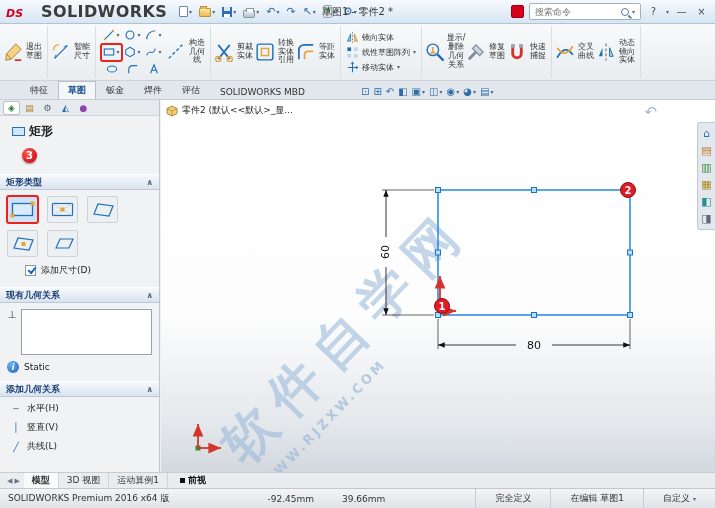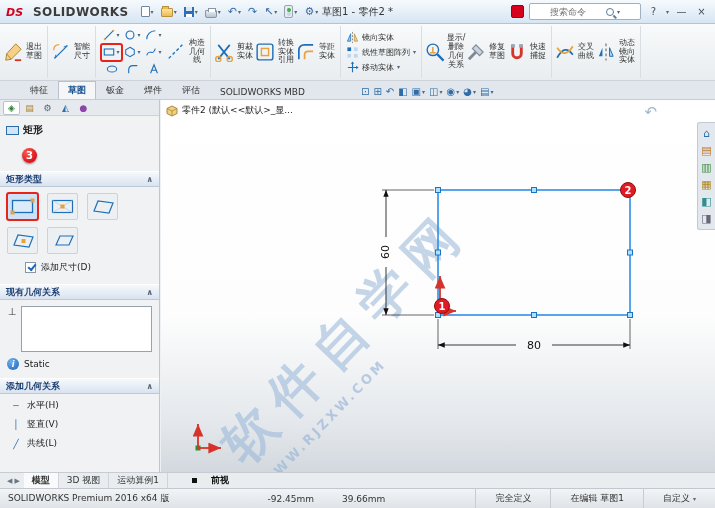--- a/index.html
+++ b/index.html
@@ -2,42 +2,42 @@
 <html><head>
 <meta charset="utf-8">
 <style>
 *{box-sizing:border-box;margin:0;padding:0}
 html,body{width:715px;height:508px}
 body{font-family:"DejaVu Sans","Liberation Sans",sans-serif;font-size:9px;color:#222;background:#eef1f4;overflow:hidden}
 #app{position:relative;width:715px;height:508px;background:#eef1f4}
 
 
 #titlebar{position:absolute;top:0;left:0;right:0;height:24px;background:linear-gradient(#f6fafd,#d7e5f3);border-bottom:1px solid #b4c3d2;display:flex;align-items:center;padding:0 4px}
-.logo{display:flex;align-items:baseline;gap:10px;padding:0 6px 0 2px}
+.logo{display:flex;align-items:baseline;gap:18px;padding:0 6px 0 2px}
 .logo-mark{color:#d6001c;font-weight:700;font-style:italic;font-size:11px}
-.logo-text{color:#3c3c3c;font-weight:700;font-size:12px;letter-spacing:.4px}
+.logo-text{color:#3c3c3c;font-weight:700;font-size:16px;letter-spacing:.4px}
 .qbar{display:flex;align-items:center;gap:3px;margin-left:4px}
 .qbtn{display:flex;align-items:center;gap:1px;padding:1px 2px;border-radius:2px;color:#3b6ea5}
 .car{font-size:6px;color:#56677a;line-height:1}
 .gly{font-size:11px;line-height:1;color:#3b6ea5}
 .ic-page{width:9px;height:11px;background:#fff;border:1px solid #6b87a5;border-radius:1px}
 .ic-folder{width:12px;height:9px;background:linear-gradient(#ffe49c,#edbb55);border:1px solid #b8933e;border-radius:1px;position:relative;margin-top:2px}
 .ic-folder:before{content:"";position:absolute;top:-3px;left:0;width:5px;height:2px;background:#edbb55;border:1px solid #b8933e;border-bottom:none}
 .ic-save{width:10px;height:10px;background:#2f6fb4;position:relative}
 .ic-save:before{content:"";position:absolute;left:2px;top:0;width:6px;height:4px;background:#dce8f4}
 .ic-save:after{content:"";position:absolute;left:2px;bottom:0;width:6px;height:3px;background:#fff}
 .ic-print{width:12px;height:8px;background:linear-gradient(#e7ecf1,#b9c4cf);border:1px solid #8795a4;border-radius:1px 1px 2px 2px;position:relative;margin-top:4px}
 .ic-print:before{content:"";position:absolute;top:-3px;left:2px;width:6px;height:3px;background:#fff;border:1px solid #8795a4;border-bottom:none}
 .ic-rebuild{width:9px;height:13px;background:#e7ebef;border:1px solid #98a4b0;border-radius:2px;position:relative}
 .ic-rebuild:before{content:"";position:absolute;left:2px;top:2px;width:4px;height:4px;border-radius:50%;background:#3fae49}
 .ic-rebuild:after{content:"";position:absolute;left:2px;bottom:1px;width:4px;height:4px;border-radius:50%;background:#cdd4da}
 .title-center{position:absolute;left:50%;transform:translateX(-50%);top:5px;font-size:10px;color:#333;white-space:nowrap}
 .tb-right{margin-left:auto;display:flex;align-items:center;gap:5px;padding-right:2px}
 .sw-red{width:13px;height:13px;background:#d6001c;border-radius:2px;border:1px solid #9c0012}
-.search{display:flex;align-items:center;background:#fff;border:1px solid #9fb0c1;border-radius:2px;height:17px;width:112px;padding:0 20px;gap:3px}
+.search{display:flex;align-items:center;background:#fff;border:1px solid #9fb0c1;border-radius:2px;height:17px;width:112px;padding:0 5px;gap:3px}
 .search input{border:none;outline:none;flex:1;min-width:0;font-size:9px;font-family:inherit;color:#333;background:transparent}
 .mag{width:8px;height:8px;border:1.5px solid #5b7b9c;border-radius:50%;position:relative;flex:none}
 .mag:after{content:"";position:absolute;width:4px;height:1.5px;background:#5b7b9c;transform:rotate(45deg);left:6px;top:7px}
 .winbtn{width:15px;text-align:center;color:#44505c;font-size:10px}
 
 
 #ribbon{position:absolute;top:24px;left:0;right:0;height:57px;background:linear-gradient(#f8fafb,#e9edf0);border-bottom:1px solid #ccd2d8;display:flex;align-items:stretch;padding:2px 0;overflow:hidden}
 .rgroup{display:flex;align-items:center;padding:0 3px;border-right:1px solid #d9dee3}
 .rbig{width:41px;display:flex;align-items:center;justify-content:center;text-align:center;line-height:1.12;font-size:8px;color:#333;gap:1px;padding:1px 0;border-radius:2px}
 .rbig svg{width:20px;height:20px;flex:none}
@@ -55,21 +55,21 @@
 .tab.active{background:#f4f6f8;border-color:#b9c2cb;font-weight:700;color:#16508f}
 .hud{display:flex;align-items:center;gap:4px;margin-left:46px;padding-bottom:2px}
 .hbtn{display:flex;align-items:center;gap:1px;color:#2f6da8;font-size:10px}
 
 
 #panel{position:absolute;top:100px;left:0;width:160px;bottom:36px;background:#f0f2f4;border-right:1px solid #bfc6cd;overflow:hidden}
 .ptabs{height:16px;background:#e6eaee;border-bottom:1px solid #cdd3d9;display:flex;align-items:center;gap:1px;padding:0 3px}
 .ptab{width:17px;height:14px;display:flex;align-items:center;justify-content:center;font-size:9px;border:1px solid transparent;border-radius:2px}
 .ptab.active{background:#fff;border-color:#b9c2cb}
 .c0{color:#2e7d32}.c1{color:#b0812a}.c2{color:#566573}.c3{color:#2e6fb0}.c4{color:#8e44ad}
-.pm-head{display:flex;align-items:center;gap:4px;padding:7px 6px 2px;font-size:10px;font-weight:700;color:#222}
+.pm-head{display:flex;align-items:center;gap:4px;padding:7px 12px 2px;font-size:12px;font-weight:700;color:#222}
 .pm-ic{width:13px;height:9px;border:1.5px solid #2f6da8;background:#cfe6fa}
 .badge{width:15px;height:15px;border-radius:50%;background:radial-gradient(circle at 35% 30%,#ff5a52,#d8131c 70%);color:#fff;font-weight:700;font-size:10px;display:flex;align-items:center;justify-content:center;box-shadow:0 1px 2px rgba(0,0,0,.45)}
 #badge3{position:absolute;left:22px;top:48px}
 #sect1{margin-top:32px}
 .sect-h{height:16px;margin-top:4px;background:linear-gradient(#f6f9fc,#d9e3ef);border-top:1px solid #fff;border-bottom:1px solid #bcc9d8;display:flex;align-items:center;gap:4px;padding:0 6px;font-weight:700;color:#1c3f73}
 .chev{margin-left:auto;color:#55667a;font-size:8px}
 .sect-b{padding:6px 7px 4px}
 .rtgrid{display:grid;grid-template-columns:repeat(3,31px);gap:7px 9px}
 .rtbtn{width:31px;height:27px;display:flex;align-items:center;justify-content:center;background:#edf0f3;border:1px solid #cdd2d8;border-radius:2px}
 .rtbtn svg{width:25px;height:17px}
@@ -96,21 +96,21 @@
 .wm-1{font-size:52px;letter-spacing:13px;font-weight:700}
 .wm-2{font-size:13px;letter-spacing:3px;font-weight:700;margin-top:2px;color:rgba(150,180,215,.65)}
 #sketchsvg{position:absolute;left:0;top:0;z-index:2}
 svg text{font-family:"DejaVu Sans","Liberation Sans",sans-serif}
 
 
 #bottombar{position:absolute;left:0;right:0;bottom:20px;height:16px;background:#e9edf0;border-top:1px solid #c6ccd2;display:flex;align-items:center;padding-left:3px}
 .scrolls{color:#6b7682;font-size:7px;display:flex;gap:2px;padding:0 4px}
 .btab{padding:1px 8px;border-right:1px solid #cfd4da;color:#333;white-space:nowrap}
 .btab.active{background:#f8fafb;font-weight:700}
-.viewlabel{display:flex;align-items:center;gap:14px;margin-left:24px;font-weight:700;color:#111}
+.viewlabel{display:flex;align-items:center;gap:3px;margin-left:12px;font-weight:700;color:#111}
 .vsq{width:5px;height:5px;background:#111}
 #statusbar{position:absolute;left:0;right:0;bottom:0;height:20px;background:linear-gradient(#f2f4f6,#dfe3e7);border-top:1px solid #c2c8ce;display:flex;align-items:center;font-size:9px;color:#333}
 .sb-left{padding:0 8px;white-space:nowrap}
 .sb-fill{flex:1}
 .sb-coord{padding:0 14px;white-space:nowrap}
 .sb-seg{padding:0 19px;border-left:1px solid #c6ccd2;height:100%;display:flex;align-items:center;gap:3px;white-space:nowrap}
 </style>
 </head>
 <body>
 

